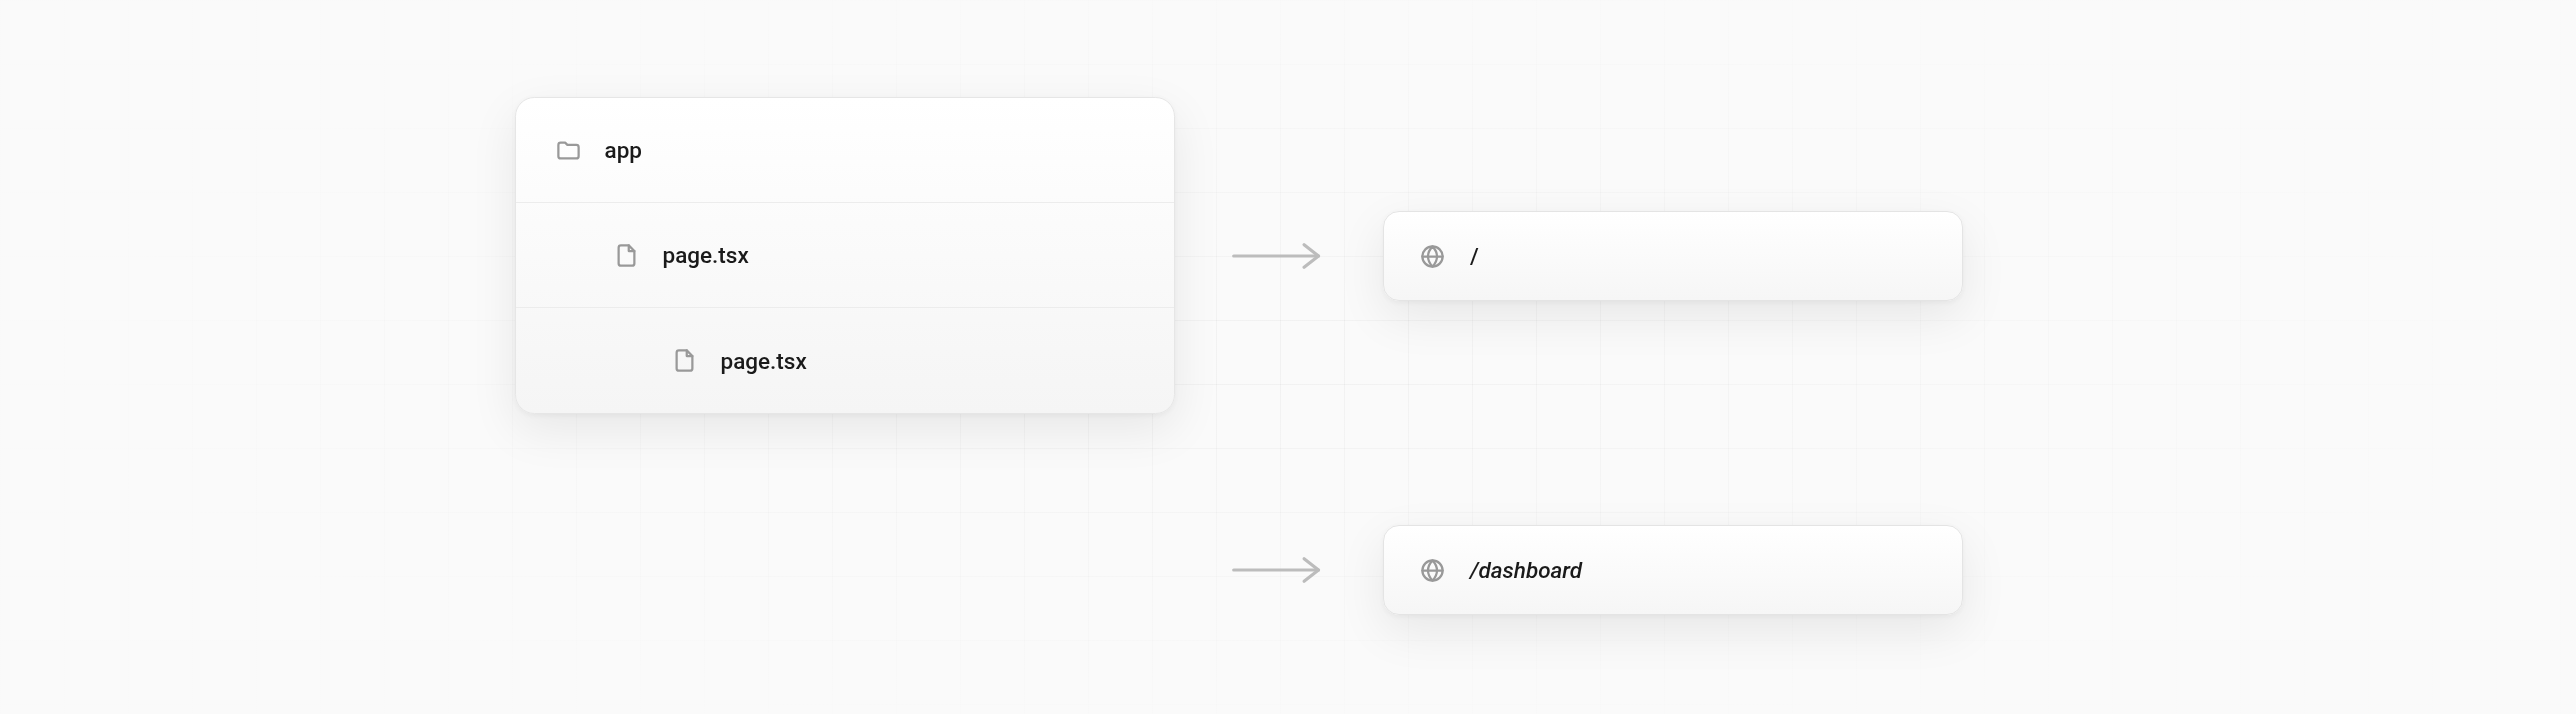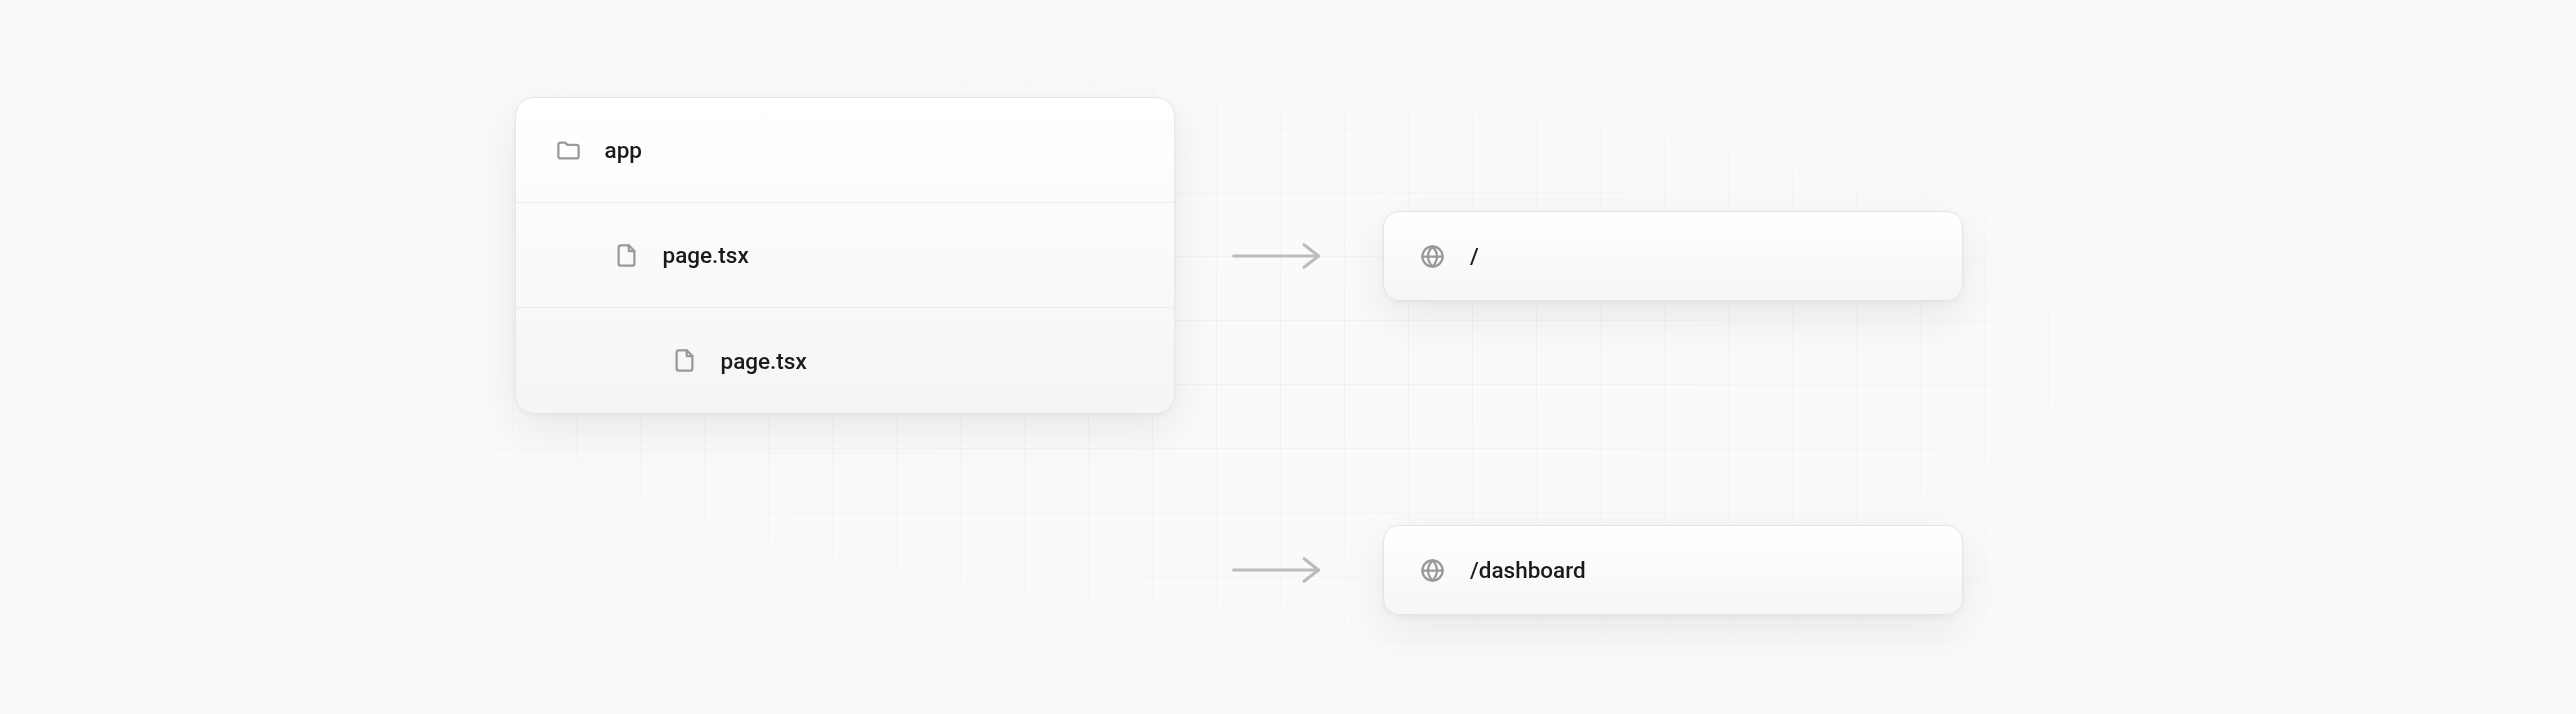--- a/index.html
+++ b/index.html
@@ -144,21 +144,21 @@
     <span class="icon">
       <svg viewBox="0 0 24 24" fill="none" stroke="currentColor" stroke-width="2" stroke-linecap="round" stroke-linejoin="round">
         <circle cx="12" cy="12" r="9"></circle>
         <path d="M3 12h18"></path>
         <path d="M12 3c2.5 2.7 4 6 4 9s-1.5 6.3-4 9c-2.5-2.7-4-6-4-9s1.5-6.3 4-9z"></path>
       </svg>
     </span>
     <span>/</span>
   </div>
 
-  <div class="route-pill" style="left:1383px; top:525px;">
+  <div class="route-pill" style="left:1383px; top:525px;font-style:italic;">
     <span class="icon">
       <svg viewBox="0 0 24 24" fill="none" stroke="currentColor" stroke-width="2" stroke-linecap="round" stroke-linejoin="round">
         <circle cx="12" cy="12" r="9"></circle>
         <path d="M3 12h18"></path>
         <path d="M12 3c2.5 2.7 4 6 4 9s-1.5 6.3-4 9c-2.5-2.7-4-6-4-9s1.5-6.3 4-9z"></path>
       </svg>
     </span>
     <span>/dashboard</span>
   </div>
 

